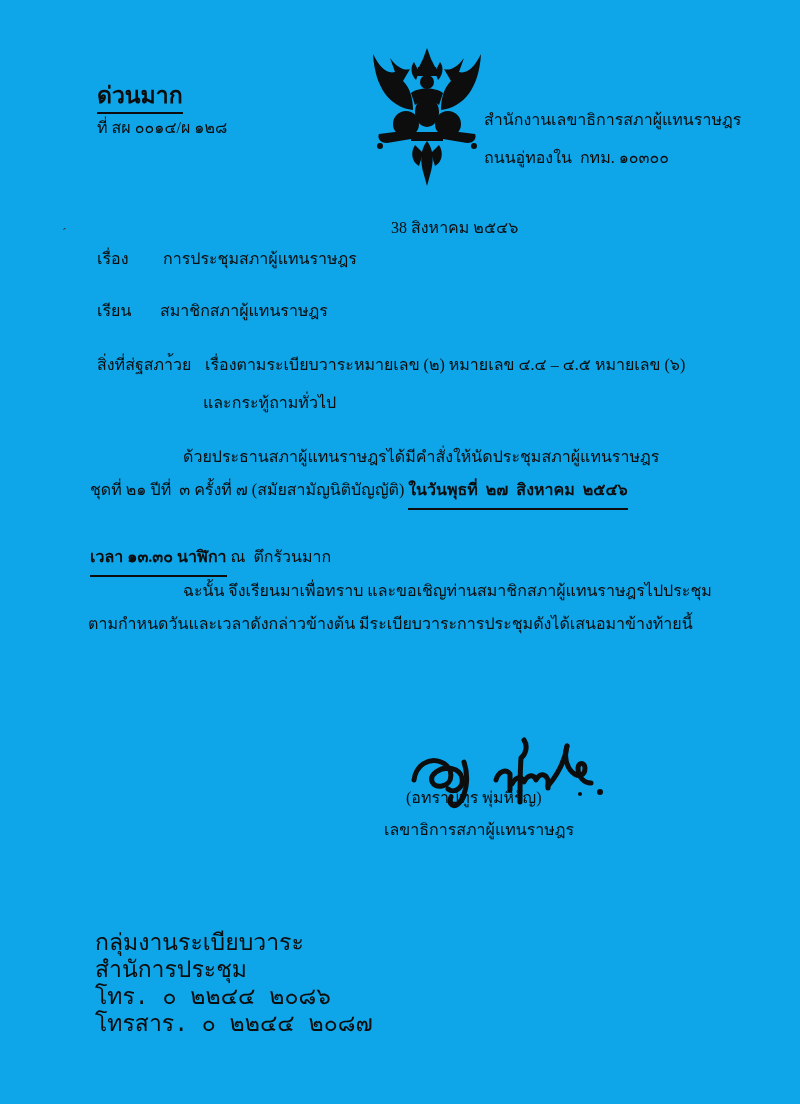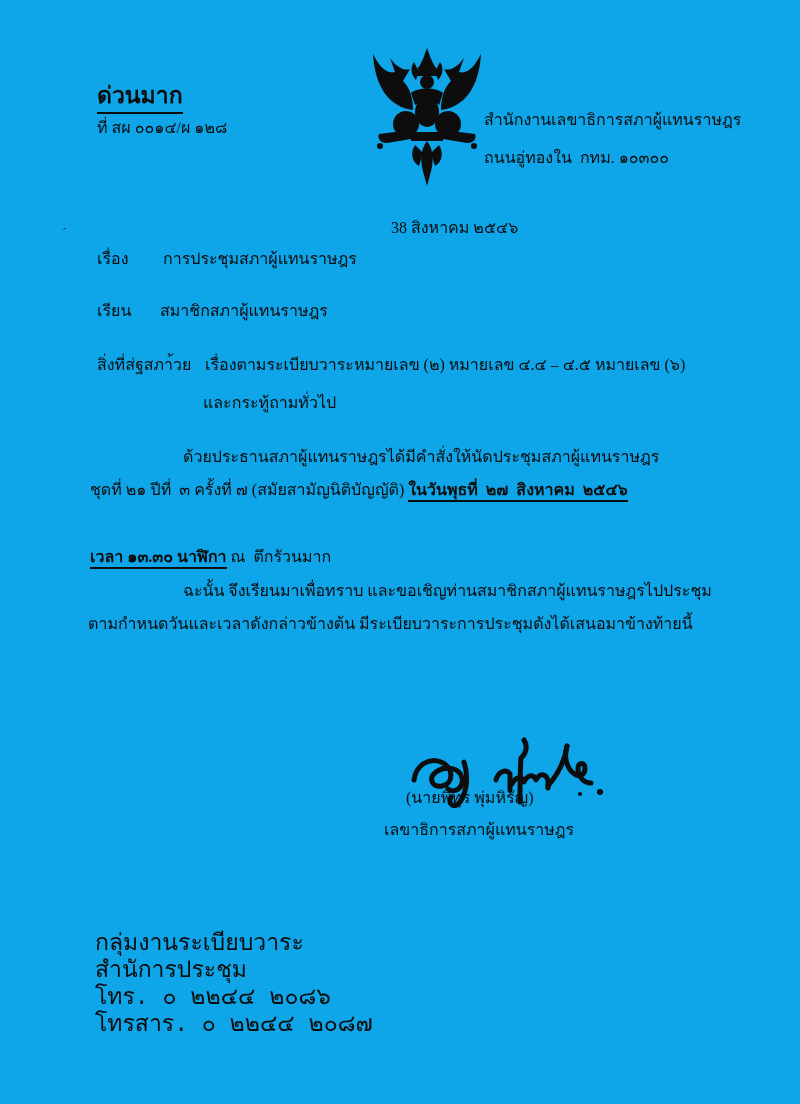--- a/index.html
+++ b/index.html
@@ -17,21 +17,21 @@
   .fs-small { font-size: 23px; font-family: Liberation Mono, monospace; }
   .urgency {
     font-size: 23px;
     font-weight: 700;
     border-bottom: 2.5px solid #0d0d0d;
     padding-bottom: 1px;
   }
   .emph {
     font-weight: 700;
     border-bottom: 2px solid #0d0d0d;
-    padding-bottom: 2px;
+    padding-bottom: 10px;
   }
   .speck { font-size: 14px; color: #333; }
   svg .ink { fill: #0d0d0d; }
   svg .stroke {
     fill: none;
     stroke: #0d0d0d;
     stroke-width: 5;
     stroke-linecap: round;
     stroke-linejoin: round;
   }
@@ -109,21 +109,21 @@
       <path class="stroke" d="M88,48 C90,40 98,36 102,42 L102,58"></path>
       <path class="stroke" d="M116,8 C120,14 118,22 113,26 C112,40 112,56 112,70"></path>
       <path class="stroke" d="M104,52 C108,44 114,44 116,50 C120,42 126,42 128,48 C132,40 138,42 140,48 L140,56"></path>
       <path class="stroke" d="M140,54 C150,42 157,29 159,14"></path>
       <path class="stroke" d="M159,14 C156,24 158,34 164,40 C170,46 177,44 177,36 C177,30 170,30 170,36 C170,45 176,51 183,51"></path>
       <circle class="ink" cx="192" cy="60" r="3"></circle>
       <circle class="ink" cx="172" cy="62" r="2"></circle>
     </svg>
   </div>
 
-  <div class="abs fs-main" style="left:406px; top:788px;">(นายพิทูร พุ่มหิรัญ)</div>
+  <div class="abs fs-main" style="left:406px; top:788px;">(อทราบิทูร พุ่มหิรัญ)</div>
   <div class="abs fs-main" style="left:384px; top:820px;">เลขาธิการสภาผู้แทนราษฎร</div>
 
   <div class="abs fs-small" style="left:95px; top:930px;">กลุ่มงานระเบียบวาระ</div>
   <div class="abs fs-small" style="left:95px; top:957px;">สำนัการประชุม</div>
   <div class="abs fs-small" style="left:95px; top:984px;">โทร. ๐ ๒๒๔๔ ๒๐๘๖</div>
   <div class="abs fs-small" style="left:95px; top:1011px;">โทรสาร. ๐ ๒๒๔๔ ๒๐๘๗</div>
 
 </div>
 
 </body></html>

